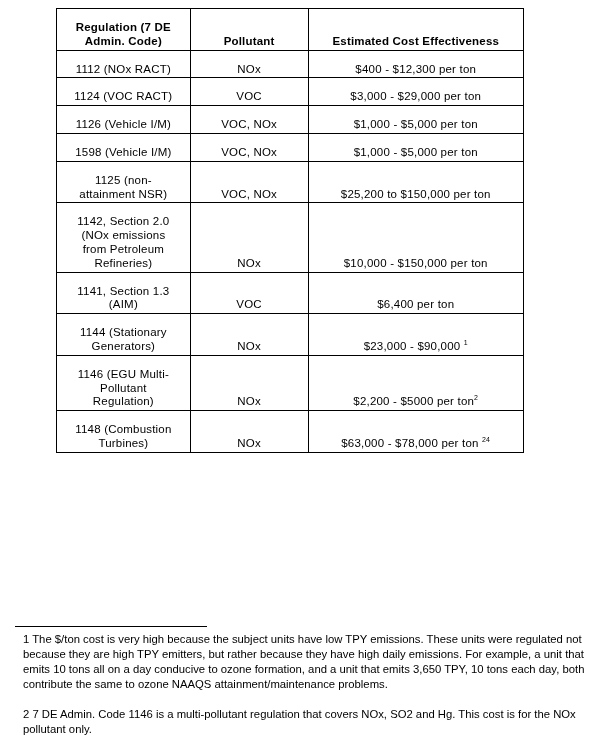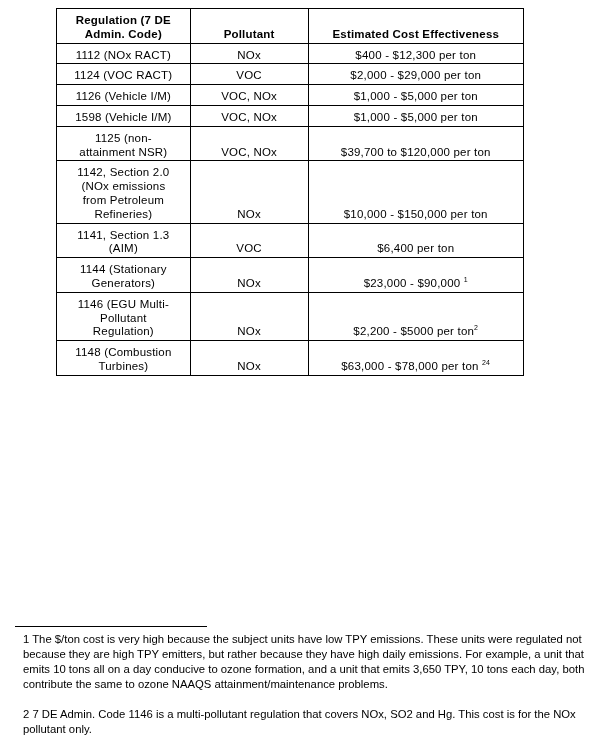--- a/index.html
+++ b/index.html
@@ -22,21 +22,21 @@
       width: 468px;
       border-collapse: collapse;
       font-size: 11.5px;
       line-height: 13.8px;
     }
     table.cost-table th,
     table.cost-table td {
       border: 1px solid #000;
       text-align: center;
       vertical-align: bottom;
-      padding: 5px 2px 1px 2px;
+      padding: 12px 2px 1px 2px;
       letter-spacing: 0.2px;
     }
     table.cost-table th {
       font-weight: bold;
       font-size: 11.5px;
     }
     col.c1 { width: 134px; }
     col.c2 { width: 118px; }
     col.c3 { width: 216px; }
     .reg-cell { white-space: pre-line; }
@@ -84,37 +84,37 @@
   </thead>
   <tbody id="table-body">
       <tr>
         <td class="reg-cell">1112 (NOx RACT)</td>
         <td>NOx</td>
         <td><span>$400 - $12,300 per ton</span></td>
       </tr>
       <tr>
         <td class="reg-cell">1124 (VOC RACT)</td>
         <td>VOC</td>
-        <td><span>$2,000 - $29,000 per ton</span></td>
+        <td><span>$3,000 - $29,000 per ton</span></td>
       </tr>
       <tr>
         <td class="reg-cell">1126 (Vehicle I/M)</td>
         <td>VOC, NOx</td>
         <td><span>$1,000 - $5,000 per ton</span></td>
       </tr>
       <tr>
         <td class="reg-cell">1598 (Vehicle I/M)</td>
         <td>VOC, NOx</td>
         <td><span>$1,000 - $5,000 per ton</span></td>
       </tr>
       <tr>
         <td class="reg-cell">1125 (non-
 attainment NSR)</td>
         <td>VOC, NOx</td>
-        <td><span>$39,700 to $120,000 per ton</span></td>
+        <td><span>$25,200 to $150,000 per ton</span></td>
       </tr>
       <tr>
         <td class="reg-cell">1142, Section 2.0
 (NOx emissions
 from Petroleum
 Refineries)</td>
         <td>NOx</td>
         <td><span>$10,000 - $150,000 per ton</span></td>
       </tr>
       <tr>

